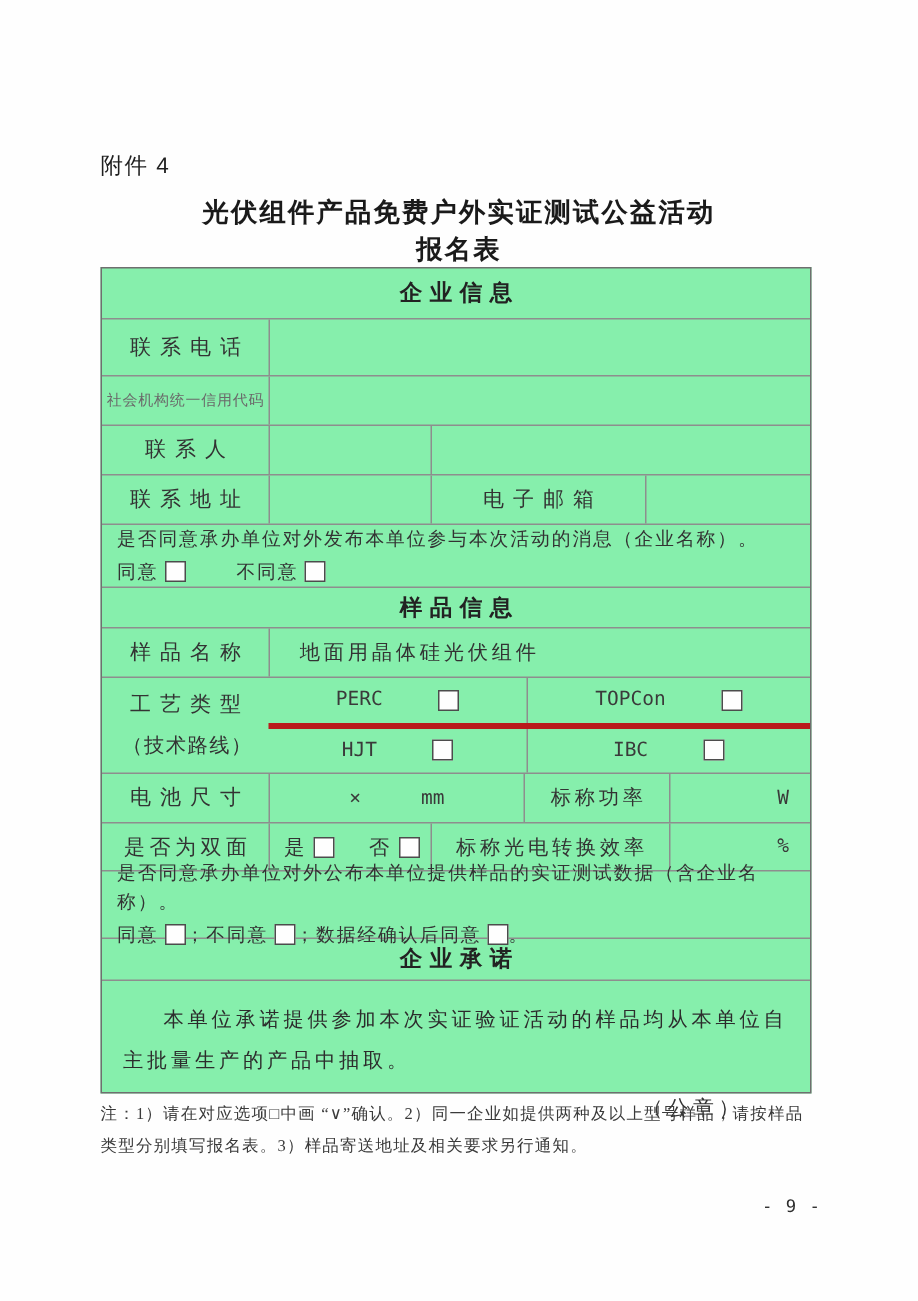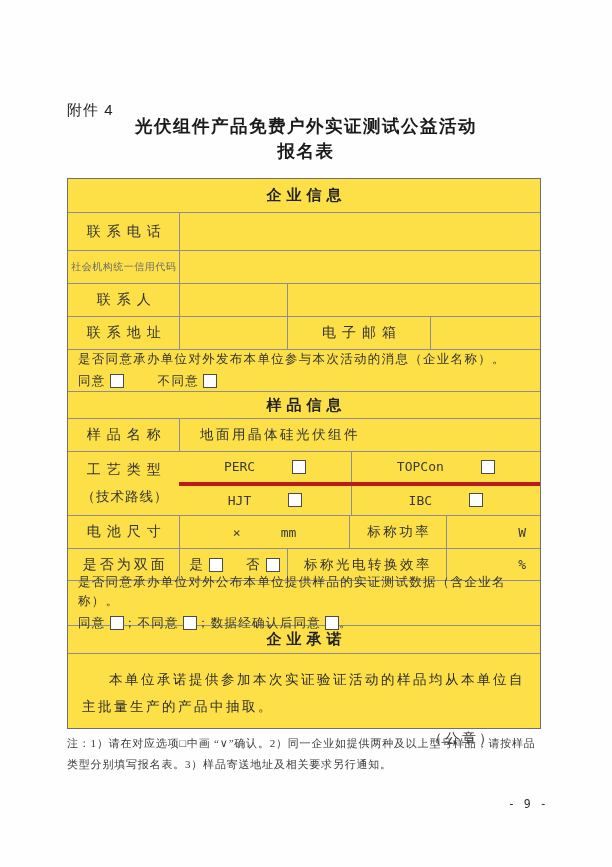--- a/index.html
+++ b/index.html
@@ -7,26 +7,26 @@
     position:relative; width:612px; height:867px; margin:0 auto;
     background:#fefefe; overflow:hidden;
     font-family:"Liberation Serif","DejaVu Serif",serif;
     color:#2e2e2e;
   }
   .attachment {
     position:absolute; left:67px; top:101px;
     font-family:"Liberation Sans","DejaVu Sans",sans-serif;
     font-size:15px; color:#1f1f1f; letter-spacing:1px;
   }
-  .title-block { position:absolute; left:0; top:114px; width:100%; text-align:center; }
+  .title-block { position:absolute; left:0; top:129px; width:100%; text-align:center; }
   .title-line { font-size:17.5px; font-weight:bold; letter-spacing:1.5px; line-height:1.45; color:#1a1a1a; }
 
   .tbl {
     position:absolute; left:67px; top:178px; width:474px;
-    border:1.5px solid #6f6f6f; background:#fde047; box-sizing:border-box;
+    border:1.5px solid #6f6f6f; background:#86efac; box-sizing:border-box;
   }
   .tbl-row { display:flex; border-top:1px solid #8e8e8e; box-sizing:border-box; }
   .tbl-row.first { border-top:none; }
   .cell {
     border-left:1px solid #8e8e8e; box-sizing:border-box;
     display:flex; align-items:center; justify-content:center;
     min-width:0;
   }
   .cell.nb { border-left:none; }
   .sec-header { font-size:15px; font-weight:bold; letter-spacing:5px; text-indent:5px; color:#222; }

